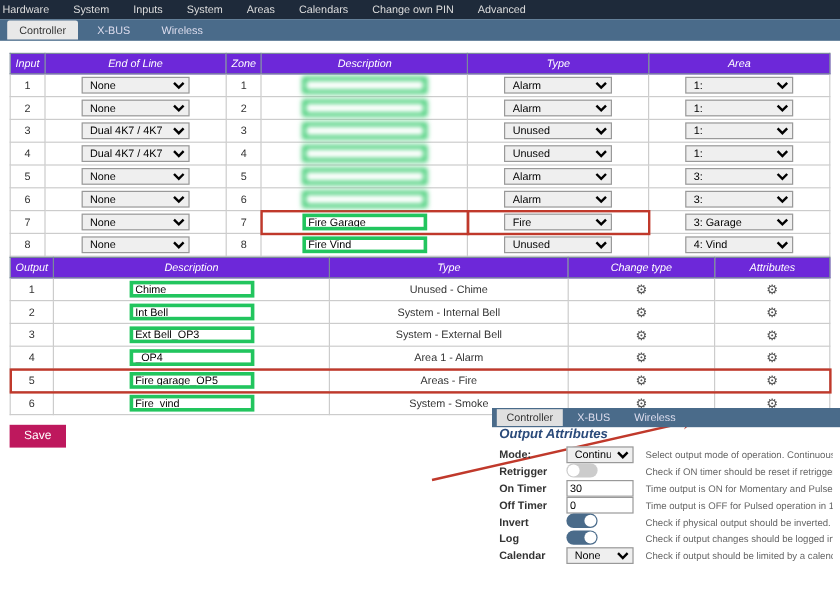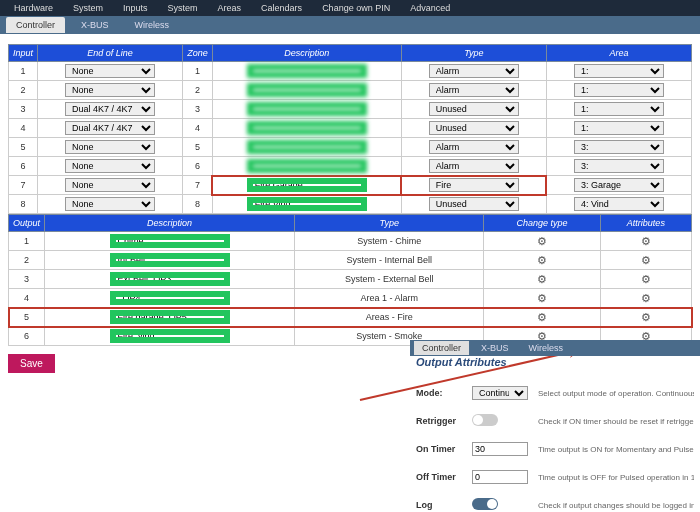--- a/index.html
+++ b/index.html
@@ -1,39 +1,39 @@
 <!DOCTYPE html>
 <html><head>
 <meta charset="utf-8">
 <style>
 *{box-sizing:border-box;margin:0;padding:0;font-family:Arial,Helvetica,sans-serif}
 body{font-size:10px;color:#333;background:#fff}
-.topnav{background:#1e2a3a;height:16px;display:flex;align-items:center;padding:0 14px;gap:20px}
+.topnav{background:#1e2a3a;height:16px;display:flex;align-items:center;padding:0 2px;gap:20px}
 .topnav span{color:#ddd;font-size:9px}
 .subnav{background:#4a6b8a;height:18px;display:flex;align-items:center;padding:0 6px;gap:6px}
 .subnav .tab{color:#dde;font-size:9px;padding:3px 10px}
 .subnav .tab.active{background:#e8e8e8;color:#333;border-radius:2px 2px 0 0}
 .content{padding:10px 8px}
 .section-title{color:#2a4a7a;font-size:12px;font-style:italic;font-weight:bold;margin:8px 0 4px 0}
 table{border-collapse:collapse;width:100%;font-size:9px}
-th{background:#1d4ed8;color:#fff;text-align:center;padding:3px 4px;font-weight:normal;font-style:italic;border:1px solid #7a8a9a}
+th{background:#6d28d9;color:#fff;text-align:center;padding:3px 4px;font-weight:normal;font-style:italic;border:1px solid #7a8a9a}
 td{border:1px solid #ccc;padding:2px 4px;text-align:center;height:18px;vertical-align:middle}
 select{font-size:9px;padding:0 2px;width:90px;height:14px;border:1px solid #999}
-input[type=text]{font-size:9px;padding:0 2px;width:120px;height:14px;border:6px solid #22c55e}
+input[type=text]{font-size:9px;padding:0 2px;width:104px;height:14px;border:3px solid #22c55e}
 .num{width:26px}
 .hl{outline:2px solid #c0392b;outline-offset:-1px}
 .cog{font-size:11px;color:#555;cursor:pointer}
 .save-btn{background:#be185d;color:#fff;border:none;padding:4px 12px;font-size:10px;margin-top:8px;cursor:pointer}
 .panel{position:absolute;right:0;top:340px;width:290px;font-size:9px}
 .panel-tabs{background:#4a6b8a;height:16px;display:flex;align-items:center;padding:0 4px;gap:4px}
 .panel-tabs .ptab{color:#dde;font-size:9px;padding:2px 8px}
 .panel-tabs .ptab.active{background:#e0e0e0;color:#333}
 .panel-title{color:#2a4a7a;font-size:11px;font-style:italic;font-weight:bold;padding:0 6px}
 .panel-body{padding:4px 6px}
-.prow{display:flex;align-items:center;margin:14px 0;gap:6px}
+.prow{display:flex;align-items:center;margin:0 0;gap:6px}
 .plabel{width:50px;font-size:9px;font-weight:bold}
 .pfield{width:60px}
 .pfield select,.pfield input{width:56px;font-size:9px;height:14px;border:1px solid #999}
 .pdesc{font-size:8px;color:#666;flex:1;overflow:hidden;white-space:nowrap}
 .toggle{width:26px;height:12px;background:#ccc;border-radius:6px;position:relative;display:inline-block}
 .toggle.on{background:#4a6b8a}
 .toggle::after{content:'';position:absolute;width:10px;height:10px;background:#fff;border-radius:50%;top:1px;left:1px}
 .toggle.on::after{left:15px}
 .arrow{position:absolute;right:120px;top:350px;width:230px;height:80px;pointer-events:none}
 .blur{filter:blur(2px);color:#999}
@@ -144,21 +144,21 @@
           <th>Description</th>
           <th>Type</th>
           <th>Change type</th>
           <th>Attributes</th>
         </tr>
       </thead>
     <tbody id="outbody">
         <tr>
           <td class="num">1</td>
           <td><input type="text" value="Chime" style=""></td>
-          <td>System - Chime</td>
+          <td>Unused - Chime</td>
           <td><span class="cog">⚙</span></td>
           <td><span class="cog">⚙</span></td>
         </tr>
         <tr>
           <td class="num">2</td>
           <td><input type="text" value="Int Bell" style=""></td>
           <td>System - Internal Bell</td>
           <td><span class="cog">⚙</span></td>
           <td><span class="cog">⚙</span></td>
         </tr>
@@ -223,20 +223,25 @@
         <div class="plabel">On Timer</div>
         <div class="pfield"><input type="text" value="30" style=""></div>
         <div class="pdesc">Time output is ON for Momentary and Pulsed operation</div>
       </div>
       <div class="prow">
         <div class="plabel">Off Timer</div>
         <div class="pfield"><input type="text" value="0" style=""></div>
         <div class="pdesc">Time output is OFF for Pulsed operation in 100ms incre</div>
       </div>
       <div class="prow">
+        <div class="plabel">Invert</div>
+        <div class="pfield"><span class="toggle on"></span></div>
+        <div class="pdesc">Check if physical output should be inverted.</div>
+      </div>
+      <div class="prow">
         <div class="plabel">Log</div>
         <div class="pfield"><span class="toggle on"></span></div>
         <div class="pdesc">Check if output changes should be logged in system log</div>
       </div>
       <div class="prow">
         <div class="plabel">Calendar</div>
         <div class="pfield"><select><option>None</option></select></div>
         <div class="pdesc">Check if output should be limited by a calendar.</div>
       </div>
     </div>

